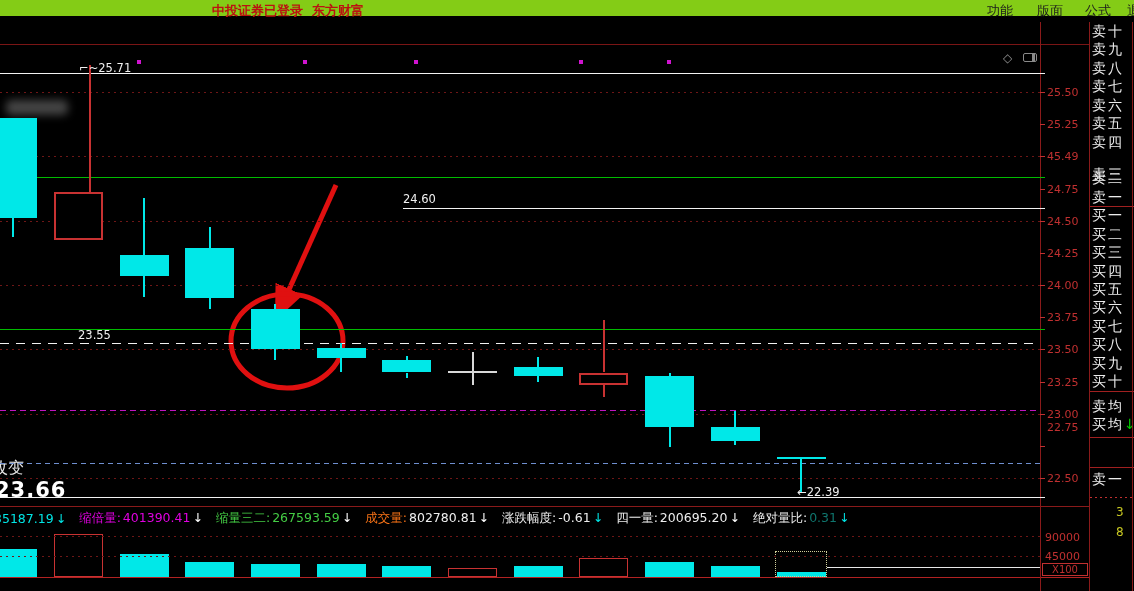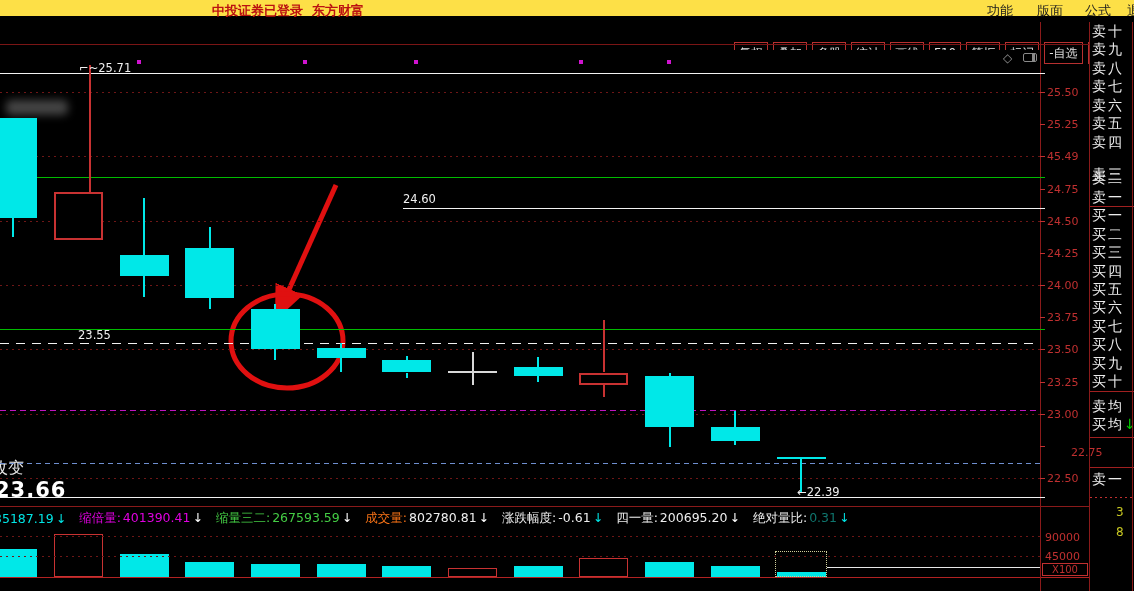--- a/index.html
+++ b/index.html
@@ -1,21 +1,21 @@
 <!DOCTYPE html>
 <html><head>
 <meta charset="utf-8">
 <style>
   html,body{margin:0;padding:0;background:#000;}
   *{box-sizing:border-box;}
   #app{position:relative;width:1134px;height:591px;background:#000;overflow:hidden;
        font-family:"DejaVu Sans","Liberation Sans",sans-serif;}
   .abs{position:absolute;}
   
-  #topbar{left:0;top:0;width:1134px;height:16px;background:#fde047;}
+  #topbar{left:0;top:0;width:1134px;height:16px;background:#84cc16;}
   #title{left:212px;top:2px;color:#bb1111;font-size:13px;font-weight:bold;white-space:pre;}
   .menu-item{top:2px;color:#1c1c1c;font-size:13px;white-space:nowrap;}
   
   #toolbar{left:0;top:19px;width:1134px;height:29px;background:#000;}
   #toolbar-line{left:0;top:44px;width:1134px;height:1px;background:#7a1515;}
   #buttons{left:734px;top:23px;display:flex;gap:5px;}
   .tbtn{border:1px solid #b83030;color:#e2e2e2;font-size:12px;line-height:12px;
         padding:4px 4px;background:#000;white-space:nowrap;}
   
   #main{left:0;top:50px;width:1040px;height:456px;background:#000;overflow:hidden;}
@@ -65,34 +65,20 @@
 </head>
 <body>
 
 <div id="app">
 
   <div class="abs" id="topbar">
     <span class="abs" id="title">中投证券已登录  东方财富</span>
     <span id="menu-root"><span class="abs menu-item" style="left: 987px;">功能</span><span class="abs menu-item" style="left: 1037px;">版面</span><span class="abs menu-item" style="left: 1085px;">公式</span><span class="abs menu-item" style="left: 1127px;">退</span></span>
   </div>
 
-  <div class="abs" id="toolbar">
-    <div class="abs" id="buttons">
-        <span class="tbtn">复权</span>
-        <span class="tbtn">叠加</span>
-        <span class="tbtn">多股</span>
-        <span class="tbtn">统计</span>
-        <span class="tbtn">画线</span>
-        <span class="tbtn">F10</span>
-        <span class="tbtn">简框</span>
-        <span class="tbtn">标记</span>
-        <span class="tbtn">-自选</span>
-        <span class="tbtn">返回</span>
-      </div>
-  </div>
   <div class="abs" id="toolbar-line"></div>
 
   <div class="abs" id="main">
     <div class="abs" id="watermark"></div>
     <div class="abs" id="corner-text">改变</div>
     <div class="abs" id="last-price">23.66</div>
     <span class="abs" id="diamond-icon">◇</span>
     <div class="abs" id="panel-icon">
         <i></i>
       </div>
@@ -287,17 +273,17 @@
     <div class=" axis-label" style="position: absolute; left: 1047px; top: 279.005px;">24.00</div>
     <div style="position: absolute; left: 1040px; top: 285.005px; width: 5px; height: 1px; background: rgb(192, 48, 48);"></div>
     <div class=" axis-label" style="position: absolute; left: 1047px; top: 311.173px;">23.75</div>
     <div style="position: absolute; left: 1040px; top: 317.173px; width: 5px; height: 1px; background: rgb(192, 48, 48);"></div>
     <div class=" axis-label" style="position: absolute; left: 1047px; top: 343.34px;">23.50</div>
     <div style="position: absolute; left: 1040px; top: 349.34px; width: 5px; height: 1px; background: rgb(192, 48, 48);"></div>
     <div class=" axis-label" style="position: absolute; left: 1047px; top: 375.507px;">23.25</div>
     <div style="position: absolute; left: 1040px; top: 381.507px; width: 5px; height: 1px; background: rgb(192, 48, 48);"></div>
     <div class=" axis-label" style="position: absolute; left: 1047px; top: 407.675px;">23.00</div>
     <div style="position: absolute; left: 1040px; top: 413.675px; width: 5px; height: 1px; background: rgb(192, 48, 48);"></div>
-    <div class=" axis-label" style="position: absolute; left: 1047px; top: 446px; margin-left: 24px;">22.75</div>
+    <div class=" axis-label" style="position: absolute; left: 1047px; top: 421px;">22.75</div>
     <div style="position: absolute; left: 1040px; top: 445.842px; width: 5px; height: 1px; background: rgb(192, 48, 48);"></div>
     <div class=" axis-label" style="position: absolute; left: 1047px; top: 472.01px;">22.50</div>
     <div style="position: absolute; left: 1040px; top: 478.01px; width: 5px; height: 1px; background: rgb(192, 48, 48);"></div>
   </div>
 
 </body></html>

